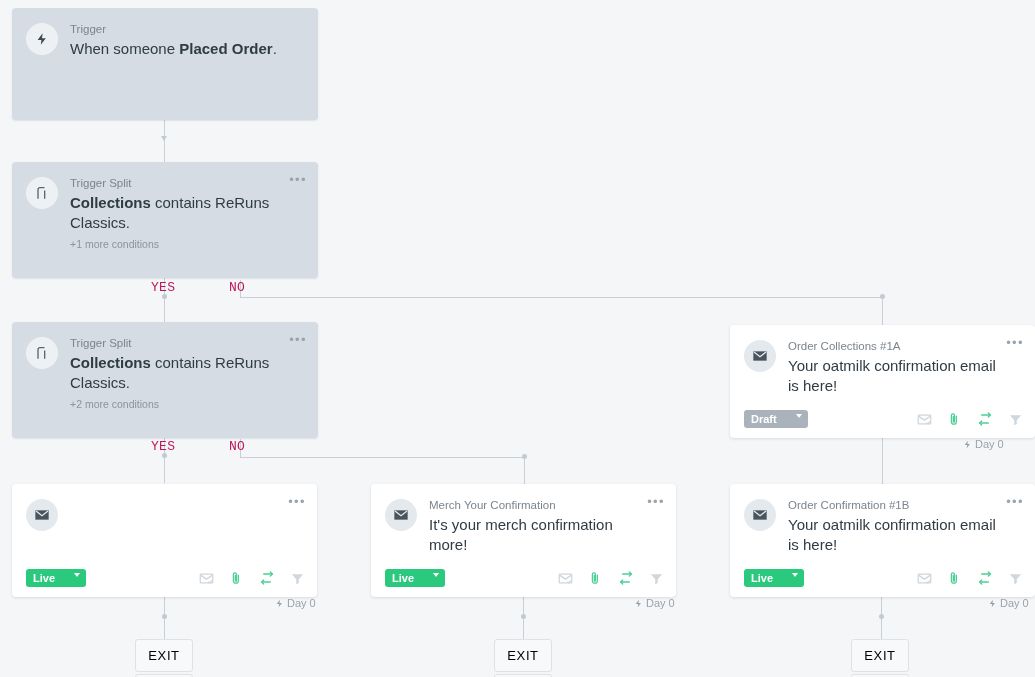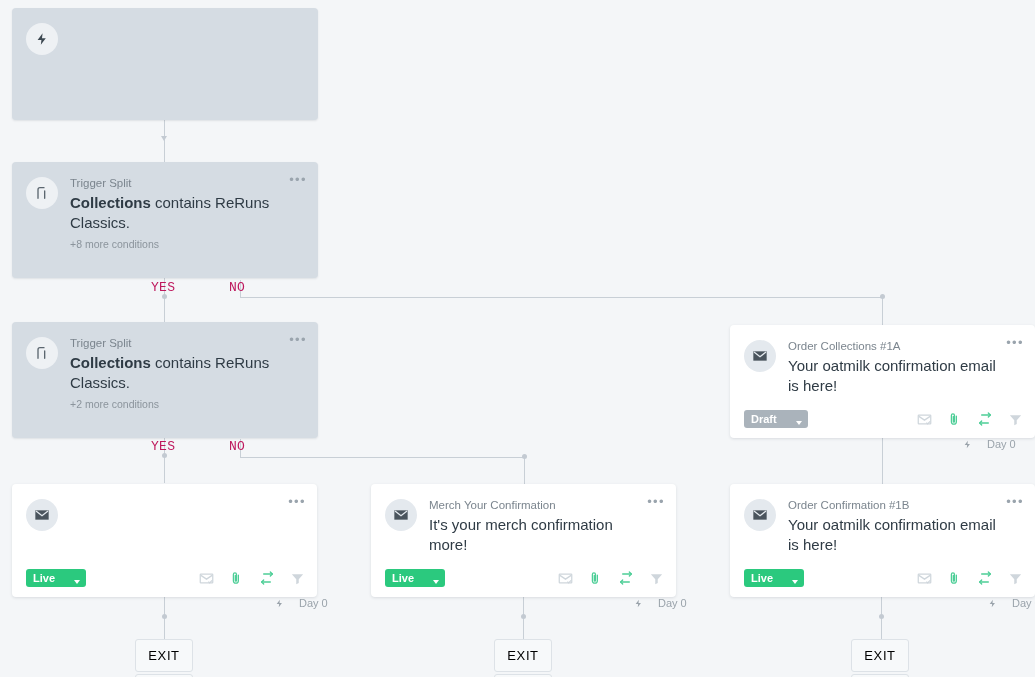--- a/index.html
+++ b/index.html
@@ -133,21 +133,21 @@
     left: 14px;
     right: 12px;
     bottom: 10px;
     display: flex;
     align-items: center;
     justify-content: space-between;
   }
 
   .badge {
     display: inline-flex;
-    align-items: flex-end;
+    align-items: flex-start;
     gap: 19px;
     font-size: 11px;
     font-weight: 700;
     color: #ffffff;
     border-radius: 3px;
     padding: 3px 6px 3px 7px;
     line-height: 12px;
     cursor: pointer;
   }
   .badge-live  { background: #2bc97e; }
@@ -163,21 +163,21 @@
   .icon-row { display: flex; align-items: center; gap: 15px; }
   .icon-row svg { display: block; }
 
   
   .day-marker {
     position: absolute;
     font-size: 11px;
     color: #9aa3ab;
     display: flex;
     align-items: center;
-    gap: 15px;
+    gap: 3px;
     white-space: nowrap;
   }
 
   
   .exit-box {
     position: absolute;
     width: 58px;
     height: 33px;
     border: 1px solid #dde2e7;
     background: #f7f9fa;
@@ -225,36 +225,40 @@
   <div class="line-v" style="left:881px; top:597px; height:42px;"></div>
   <div class="node-dot" style="left:879px; top:614px;"></div>
 
   <div class="card card-grey" style="left:12px; top:8px; width:306px; height:112px;">
     <div class="card-inner">
       <div class="card-icon icon-bg-light">
         <svg width="14" height="14" viewBox="0 0 24 24" fill="#3d4851">
             <path d="M13 2L4.5 13.5H11l-1 8.5 8.5-11.5H12l1-8.5z"></path>
           </svg>
       </div>
+      <div class="card-body">
+        <div class="card-kicker">Trigger</div>
+        <div class="card-title"><span>When someone </span><b>Placed Order</b><span>.</span></div>
+      </div>
     </div>
   </div>
 
   <div class="card card-grey" style="left:12px; top:162px; width:306px; height:116px;">
     <div class="card-inner">
       <div class="card-icon icon-bg-light">
         <svg width="16" height="16" viewBox="0 0 24 24" fill="none" stroke="#5b666f" stroke-width="2" stroke-linecap="round">
           <path d="M6 20V7a3 3 0 0 1 3-3h6"></path>
             <path d="M16 20V9"></path>
         </svg>
       </div>
       <div class="card-menu">•••</div>
       <div class="card-body">
         <div class="card-kicker">Trigger Split</div>
         <div class="card-title"><b>Collections</b><span> contains ReRuns Classics.</span></div>
-        <div class="card-sub">+8 more conditions</div>
+        <div class="card-sub">+1 more conditions</div>
       </div>
     </div>
   </div>
 
   <div class="branch-label" style="left:151px; top:280px;">YES</div>
   <div class="branch-label" style="left:229px; top:280px;">NO</div>
 
   <div class="card card-grey" style="left:12px; top:322px; width:306px; height:116px;">
     <div class="card-inner">
       <div class="card-icon icon-bg-light">

